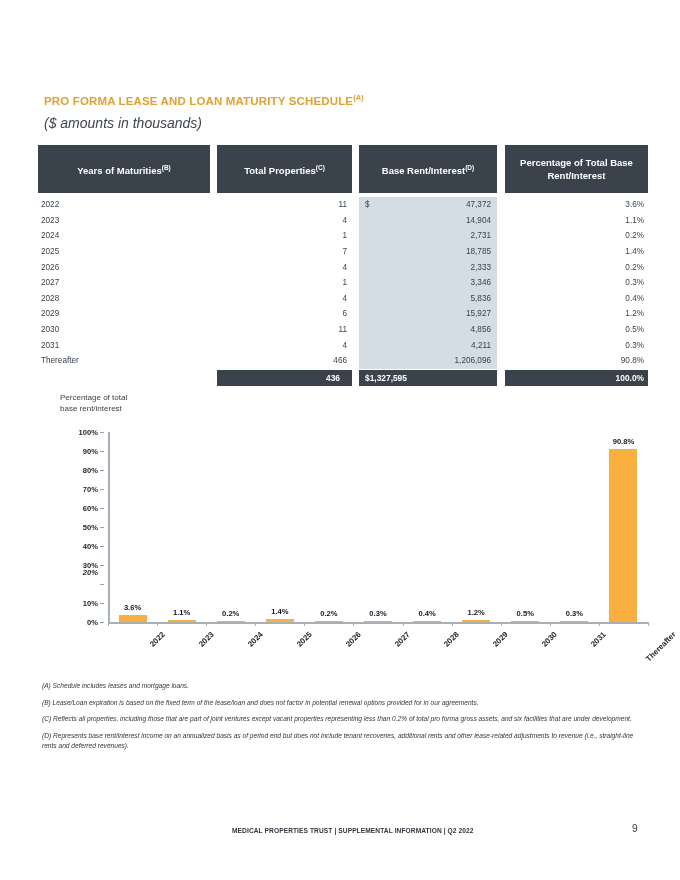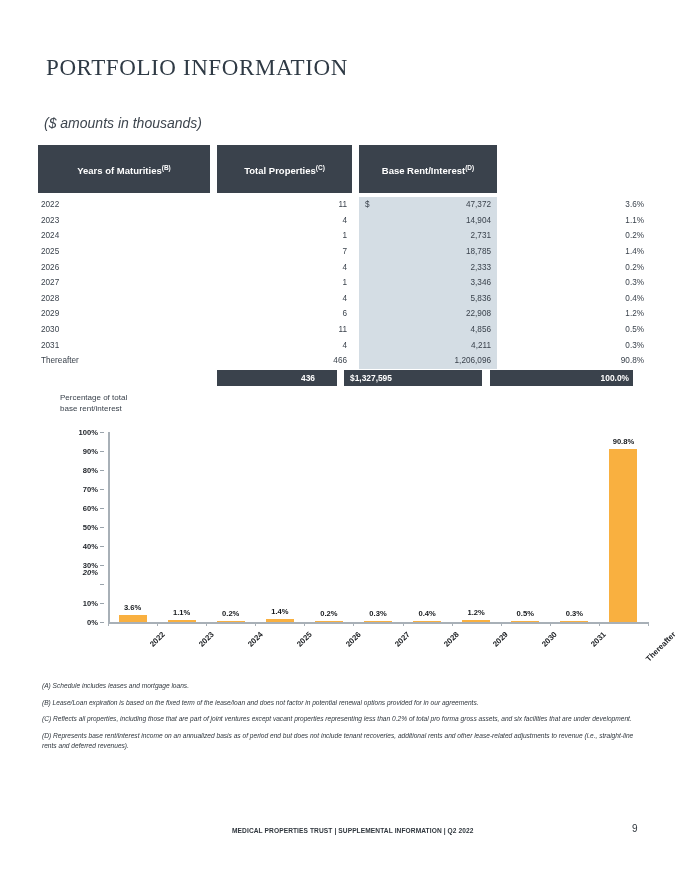--- a/index.html
+++ b/index.html
@@ -139,24 +139,24 @@
     display: flex;
     height: 16px;
     align-items: stretch;
     font-size: 8.4px;
     font-weight: bold;
     color: #ffffff;
     margin-top: 1px;
   }
   .tot-blank { width: 172px; }
   .tot-prop {
-    width: 120px;
+    width: 135px;
     background: #3a424c;
     display: flex; align-items: center; justify-content: flex-end;
-    padding-right: 22px; box-sizing: border-box;
+    padding-right: 12px; box-sizing: border-box;
   }
   .tot-rent {
     width: 138px;
     background: #3a424c;
     display: flex; align-items: center;
     padding: 0 6px; box-sizing: border-box;
   }
   .tot-rent .cur { flex: 0 0 auto; }
   .tot-rent .val { flex: 1 1 auto; text-align: left; }
   .tot-pct {
@@ -280,39 +280,44 @@
     left: 632px; top: 823px;
     font-size: 10px;
     color: #2f363d;
   }
 </style>
 </head>
 <body>
 
 <div class="page">
 
-  <div class="page-title">PORTFOLIO INFORMATION</div>
-
+
+  <div class="section-title">
+    <span>PRO FORMA LEASE AND LOAN MATURITY SCHEDULE</span><span class="sup">(A)</span>
+  </div>
 
   <div class="sub-note">($ amounts in thousands)</div>
 
   <div class="table">
     <div class="thead">
       <div class="th c1">
         <span><span>Years of Maturities</span><span class="sup">(B)</span></span>
       </div>
       <div class="gap"></div>
       <div class="th c2">
         <span><span>Total Properties</span><span class="sup">(C)</span></span>
       </div>
       <div class="gap"></div>
       <div class="th c3">
         <span><span>Base Rent/Interest</span><span class="sup">(D)</span></span>
       </div>
       <div class="gap2"></div>
+      <div class="th c4">
+        <span>Percentage of Total Base Rent/Interest</span>
+      </div>
     </div>
 
     <div class="tbody" id="table-body">
         <div class="trow">
           <div class="cell-year">2022</div>
           <div class="gap"></div>
           <div class="cell-prop">11</div>
           <div class="gap"></div>
           <div class="cell-rent">
             <span class="cur">$</span>
@@ -393,21 +398,21 @@
           <div class="gap2"></div>
           <div class="cell-pct">0.4%</div>
         </div>
         <div class="trow">
           <div class="cell-year">2029</div>
           <div class="gap"></div>
           <div class="cell-prop">6</div>
           <div class="gap"></div>
           <div class="cell-rent">
             <span class="cur"></span>
-            <span class="val">22,908</span>
+            <span class="val">15,927</span>
           </div>
           <div class="gap2"></div>
           <div class="cell-pct">1.2%</div>
         </div>
         <div class="trow">
           <div class="cell-year">2030</div>
           <div class="gap"></div>
           <div class="cell-prop">11</div>
           <div class="gap"></div>
           <div class="cell-rent">

